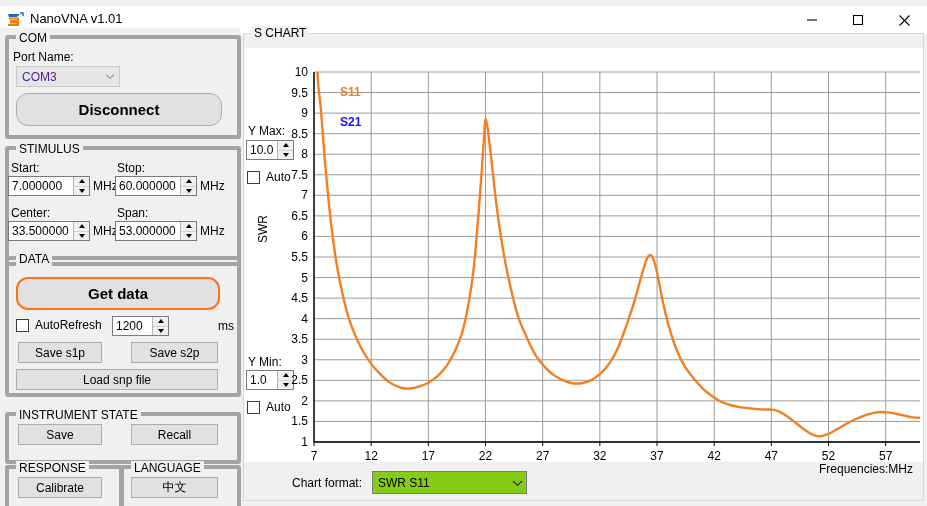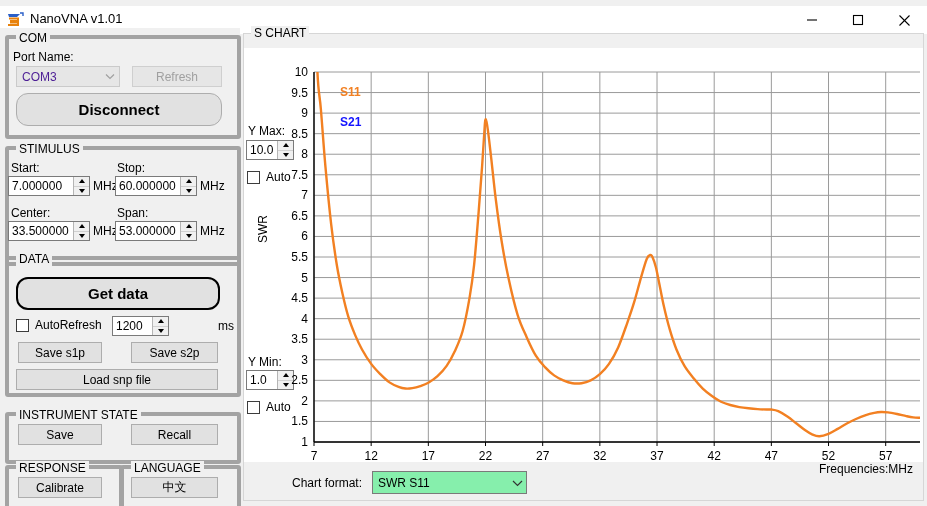--- a/index.html
+++ b/index.html
@@ -34,24 +34,24 @@
   .lbl{position:absolute;font-size:12px;color:#000;white-space:nowrap;}
 
   .btn{
     position:absolute;background:#e1e1e1;border:1px solid #adadad;
     font-family:"Liberation Sans", sans-serif;font-size:12px;color:#000;
     display:flex;align-items:center;justify-content:center;text-align:center;
     box-sizing:border-box;padding:0;
   }
   .btn-dis{color:#a0a0a0;border-color:#cfcfcf;background:#e6e6e6;}
   .btn-big{font-size:15px;font-weight:bold;border-radius:12px;}
-  .btn-focus{border:2px solid #000000;align-items:center;}
+  .btn-focus{border:2px solid #f97316;align-items:center;}
 
   .combo{
-    position:absolute;background:#86efac;border:1px solid #7a7a7a;box-sizing:border-box;
+    position:absolute;background:#84cc16;border:1px solid #7a7a7a;box-sizing:border-box;
     font-size:12px;display:flex;align-items:center;
   }
   .combo .cval{padding-left:5px;flex:1;white-space:nowrap;overflow:hidden;}
   .combo .carrow{width:18px;display:flex;align-items:center;justify-content:center;}
   .combo-dis{background:#e6e6e6;border-color:#cacaca;color:#4c1d95;}
 
   .spin{
     position:absolute;background:#ffffff;border:1px solid #7a7a7a;box-sizing:border-box;
     display:flex;align-items:stretch;font-size:12px;
   }
@@ -117,23 +117,20 @@
       <div class="glabel">COM</div>
     </div>
     <div class="lbl" style="left:13px;top:22px;">Port Name:</div>
     <div class="combo combo-dis" style="left:16px;top:38px;width:104px;height:21px;">
       <div class="cval">COM3</div>
       <div class="carrow">
         <svg width="10" height="7" viewBox="0 0 10 7">
             <polyline points="1,1.5 5,5.5 9,1.5" fill="none" stroke="#a0a0a0" stroke-width="1.2"></polyline>
           </svg>
       </div>
-    </div>
-    <div class="btn btn-dis" style="left:132px;top:38px;width:90px;height:21px;">
-      <span>Refresh</span>
     </div>
     <div class="btn btn-big" style="left:16px;top:65px;width:206px;height:33px;">
       <span>Disconnect</span>
     </div>
 
     <div class="group" style="left:5px;top:118px;width:228px;height:112px;">
       <div class="glabel">STIMULUS</div>
     </div>
     <div class="lbl" style="left:11px;top:133px;">Start:</div>
     <div class="spin" style="left:8px;top:148px;width:82px;height:20px;">

